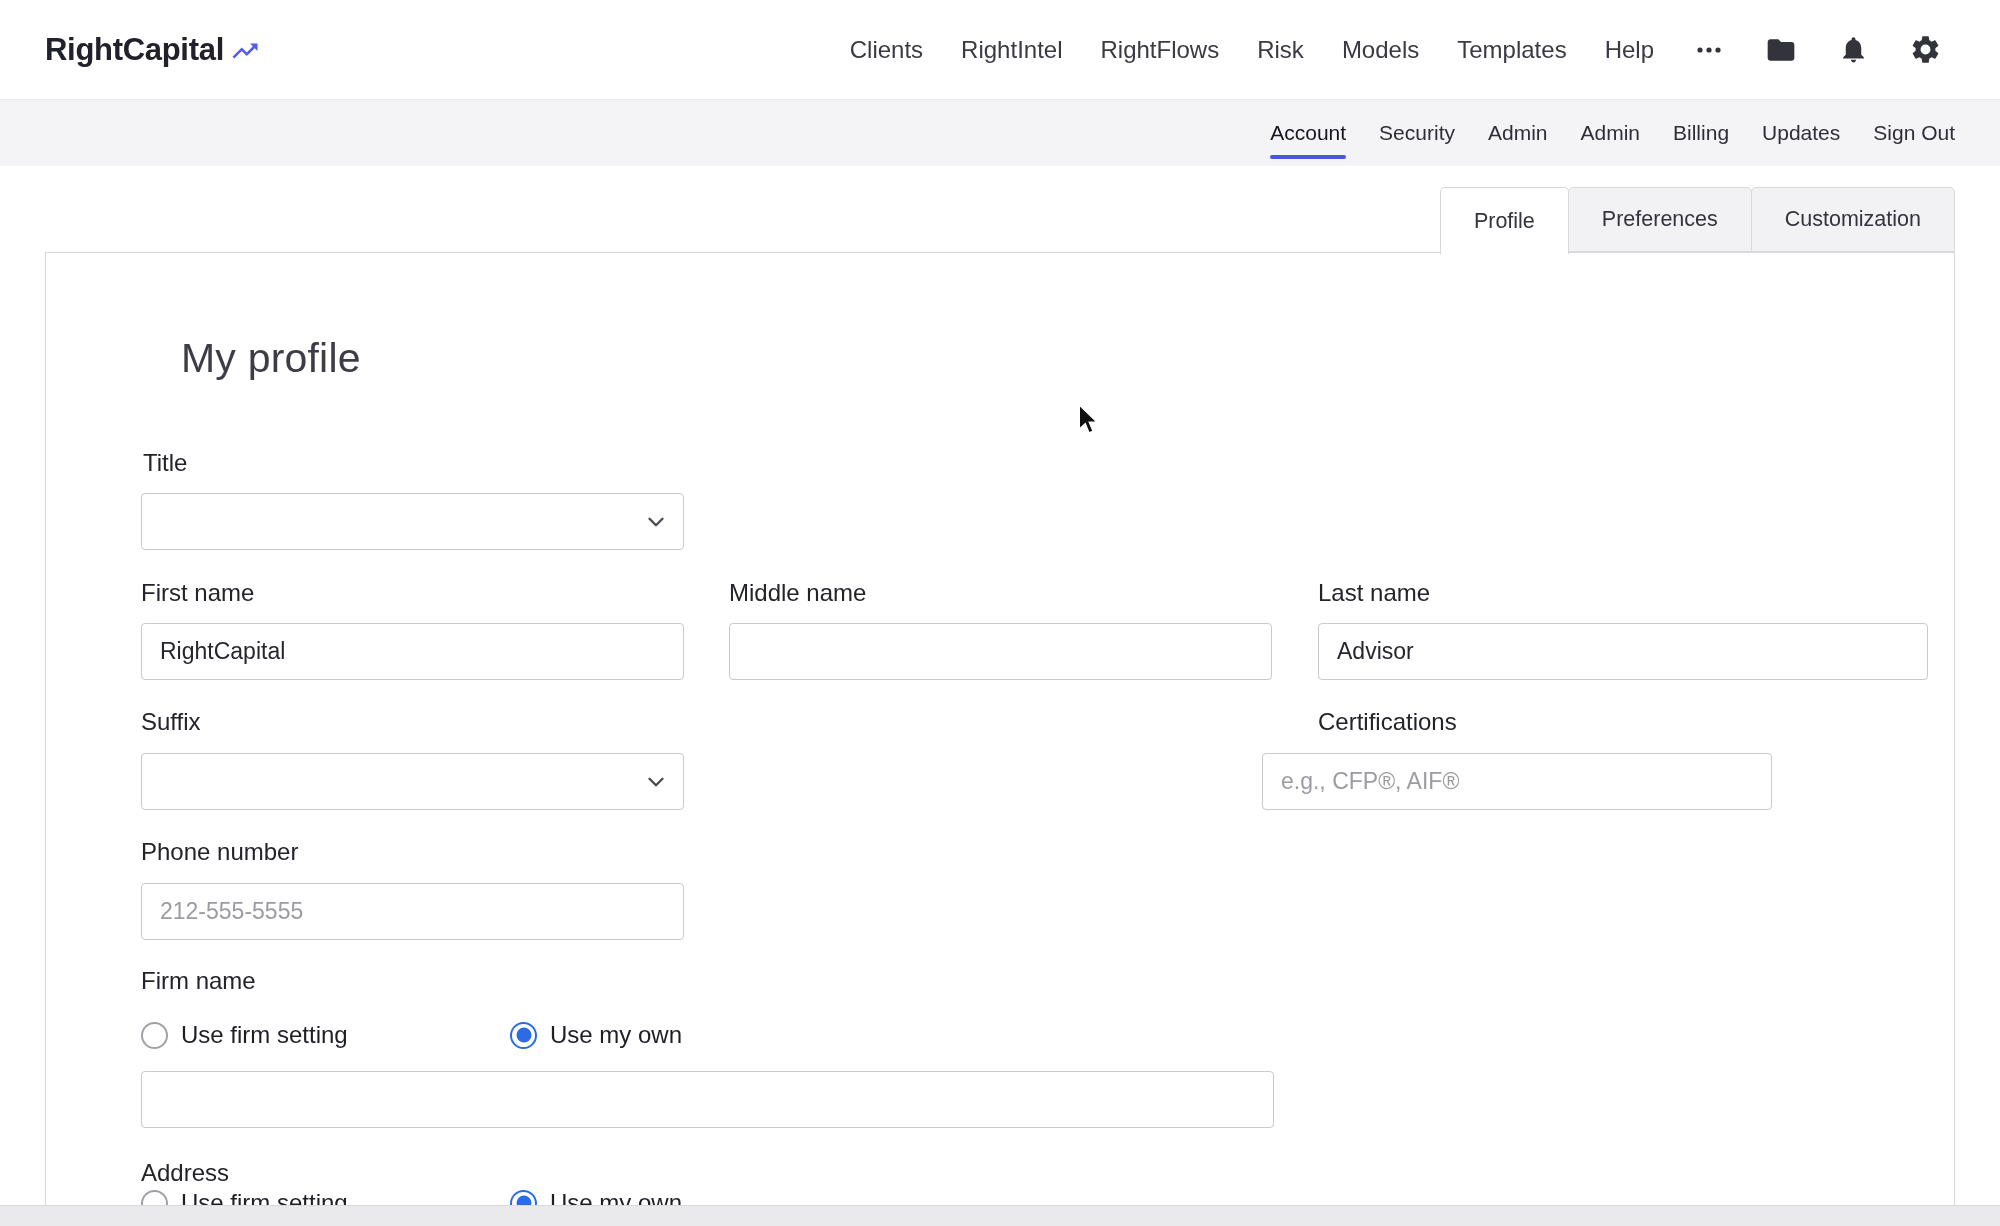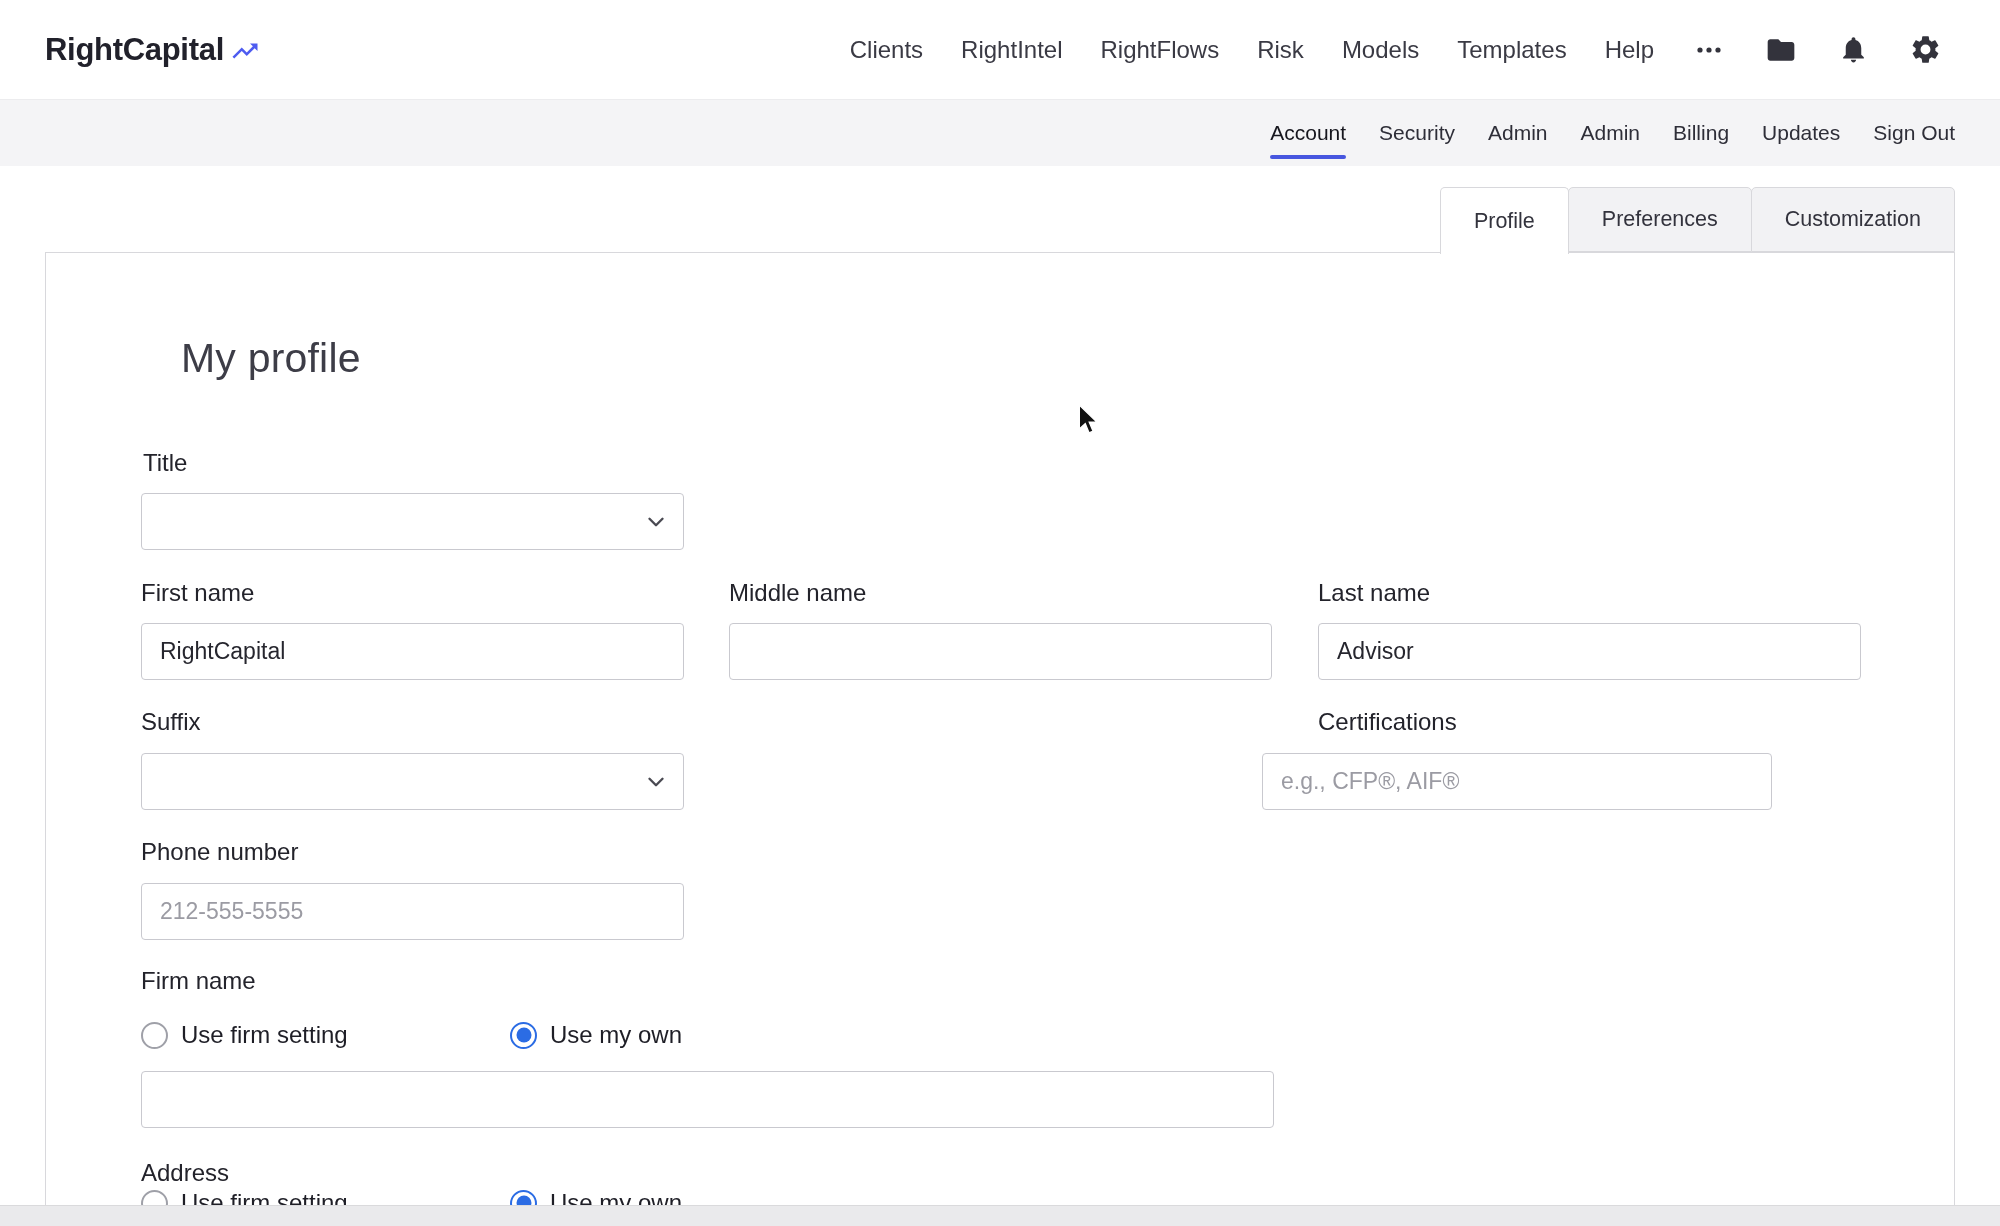--- a/index.html
+++ b/index.html
@@ -161,21 +161,21 @@
           <polyline points="6 9 12 15 18 9" fill="none" stroke="#4a4a52" stroke-width="2.2" stroke-linecap="round" stroke-linejoin="round"></polyline>
         </svg>
     </span>
   </div>
 
   <span class="field-label" style="left:95px; top:326px;">First name</span>
   <span class="field-label" style="left:683px; top:326px;">Middle name</span>
   <span class="field-label" style="left:1272px; top:326px;">Last name</span>
   <input class="text-input" style="left: 95px; top: 370px; width: 543px;" value="RightCapital">
   <input class="text-input" style="left: 683px; top: 370px; width: 543px;" value="">
-  <input class="text-input" style="left: 1272px; top: 370px; width: 543px;" value="Advisor">
+  <input class="text-input" style="left: 1272px; top: 370px; width: 610px;" value="Advisor">
 
   <span class="field-label" style="left:95px; top:455px;">Suffix</span>
   <span class="field-label" style="left:1272px; top:455px;">Certifications</span>
   <div class="select-box" style="left:95px; top:500px; width:543px;">
     <span class="chevron">
       <svg width="26" height="26" viewBox="0 0 24 24">
           <polyline points="6 9 12 15 18 9" fill="none" stroke="#4a4a52" stroke-width="2.2" stroke-linecap="round" stroke-linejoin="round"></polyline>
         </svg>
     </span>
   </div>

